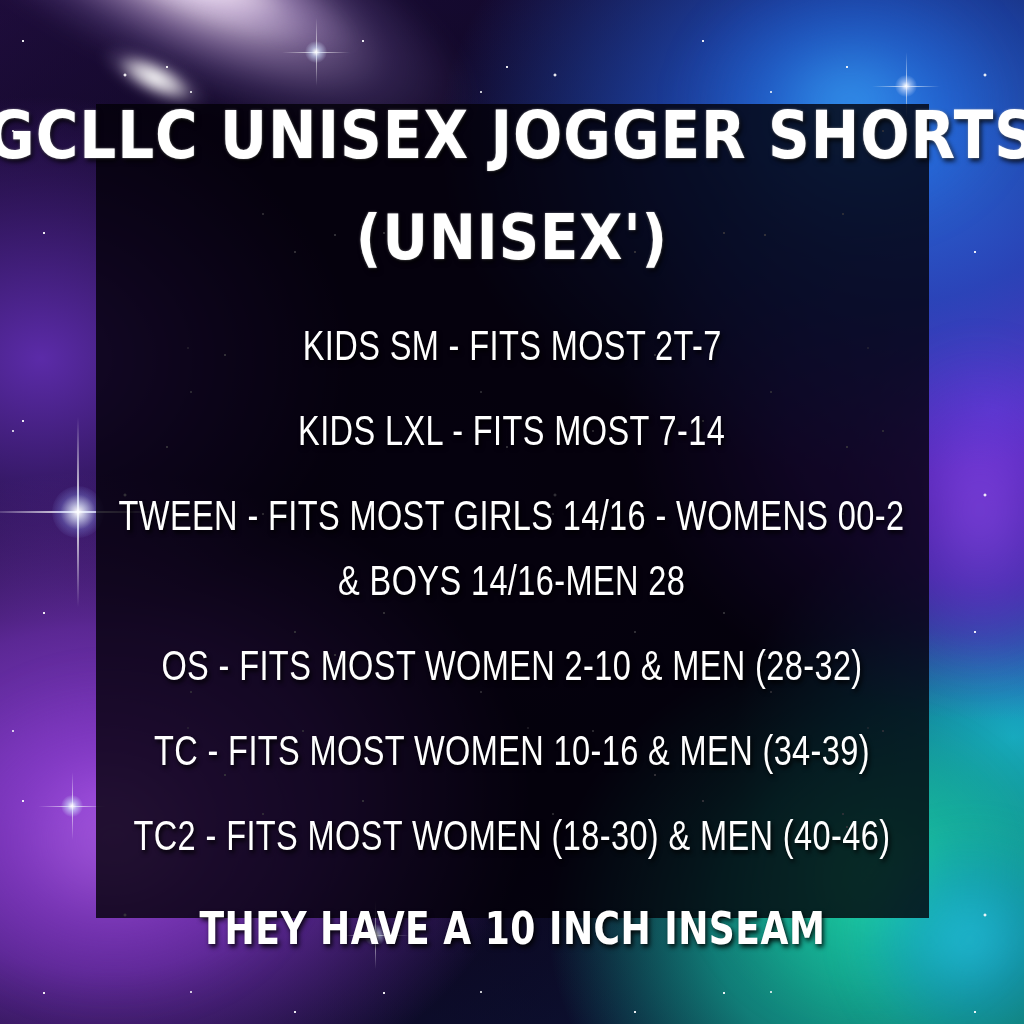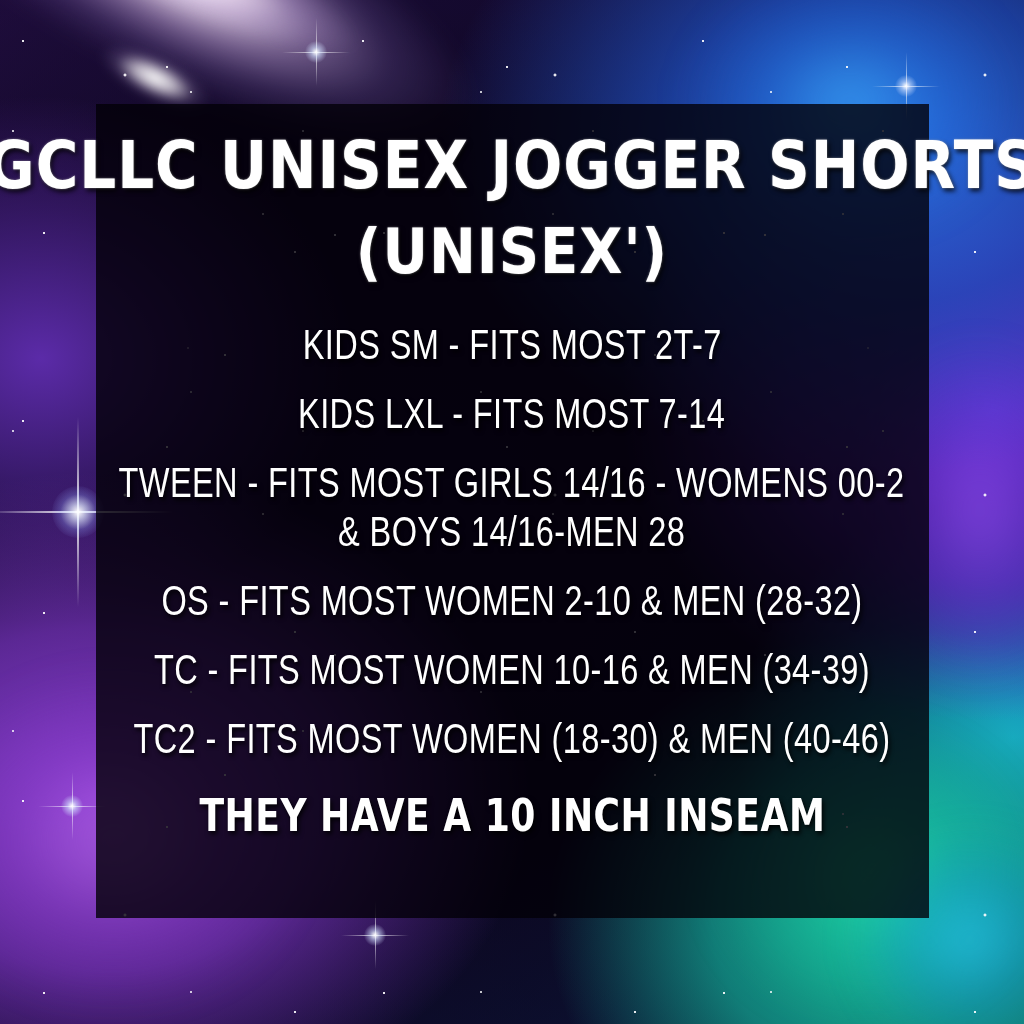--- a/index.html
+++ b/index.html
@@ -186,23 +186,24 @@
   
   #text-stack {
     position: absolute;
     left: 0;
     top: 104px;
     width: 1024px;
     height: 814px;
     display: flex;
     flex-direction: column;
     align-items: center;
-    justify-content: flex-start;
+    justify-content: center;
     padding-top: 28px;
     box-sizing: border-box;
+    gap: 16px;
   }
 
   .title-line {
     color: #ffffff;
     font-family: "DejaVu Sans", sans-serif;
     font-weight: 700;
     font-size: 58px;
     line-height: 1.05;
     letter-spacing: 1px;
     text-align: center;

